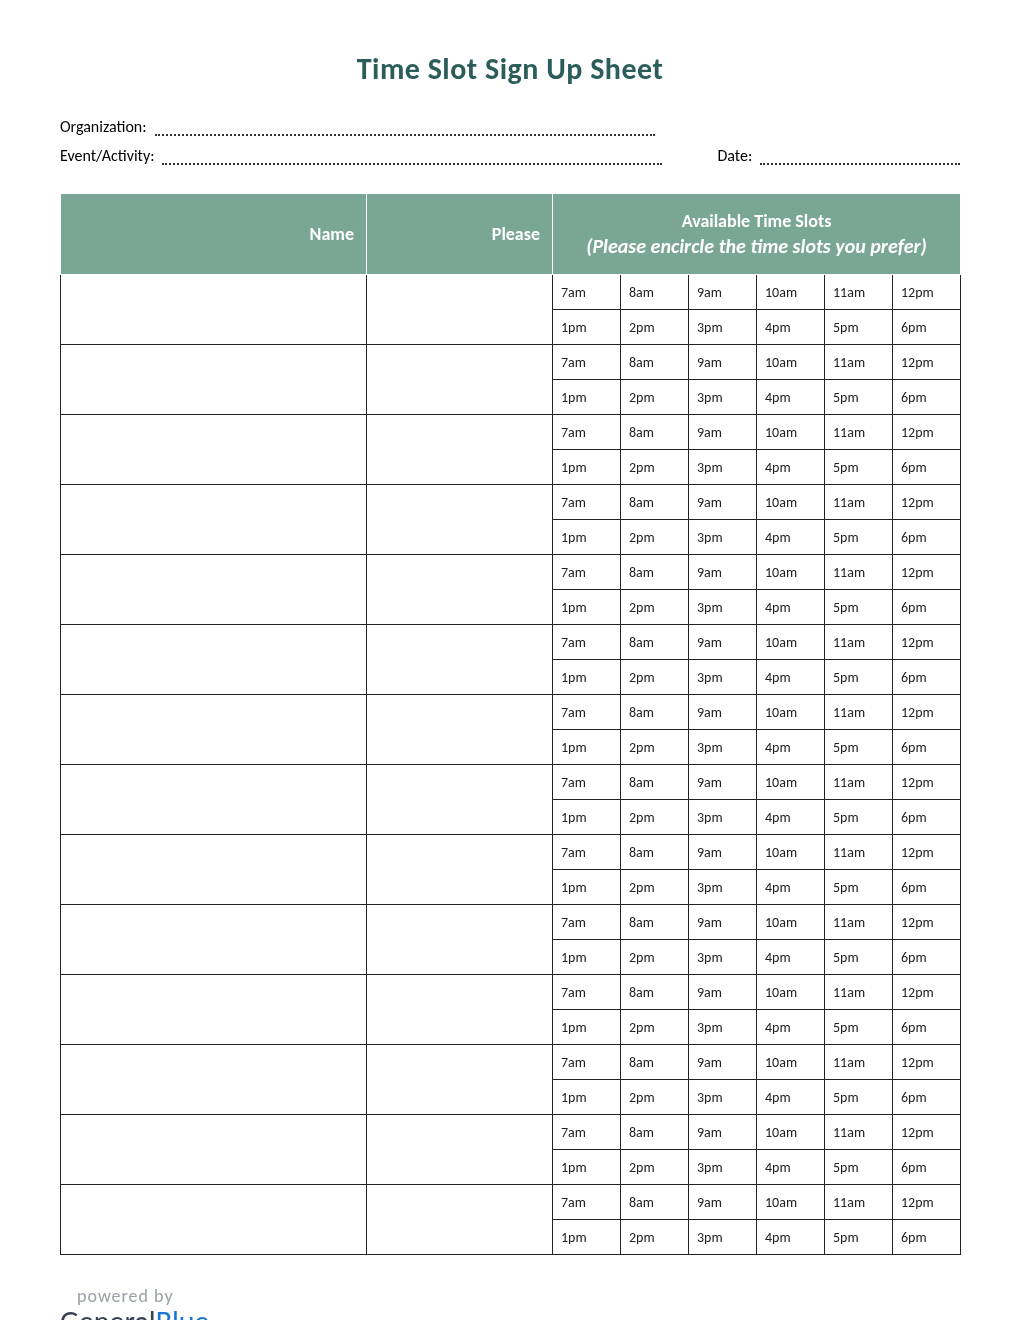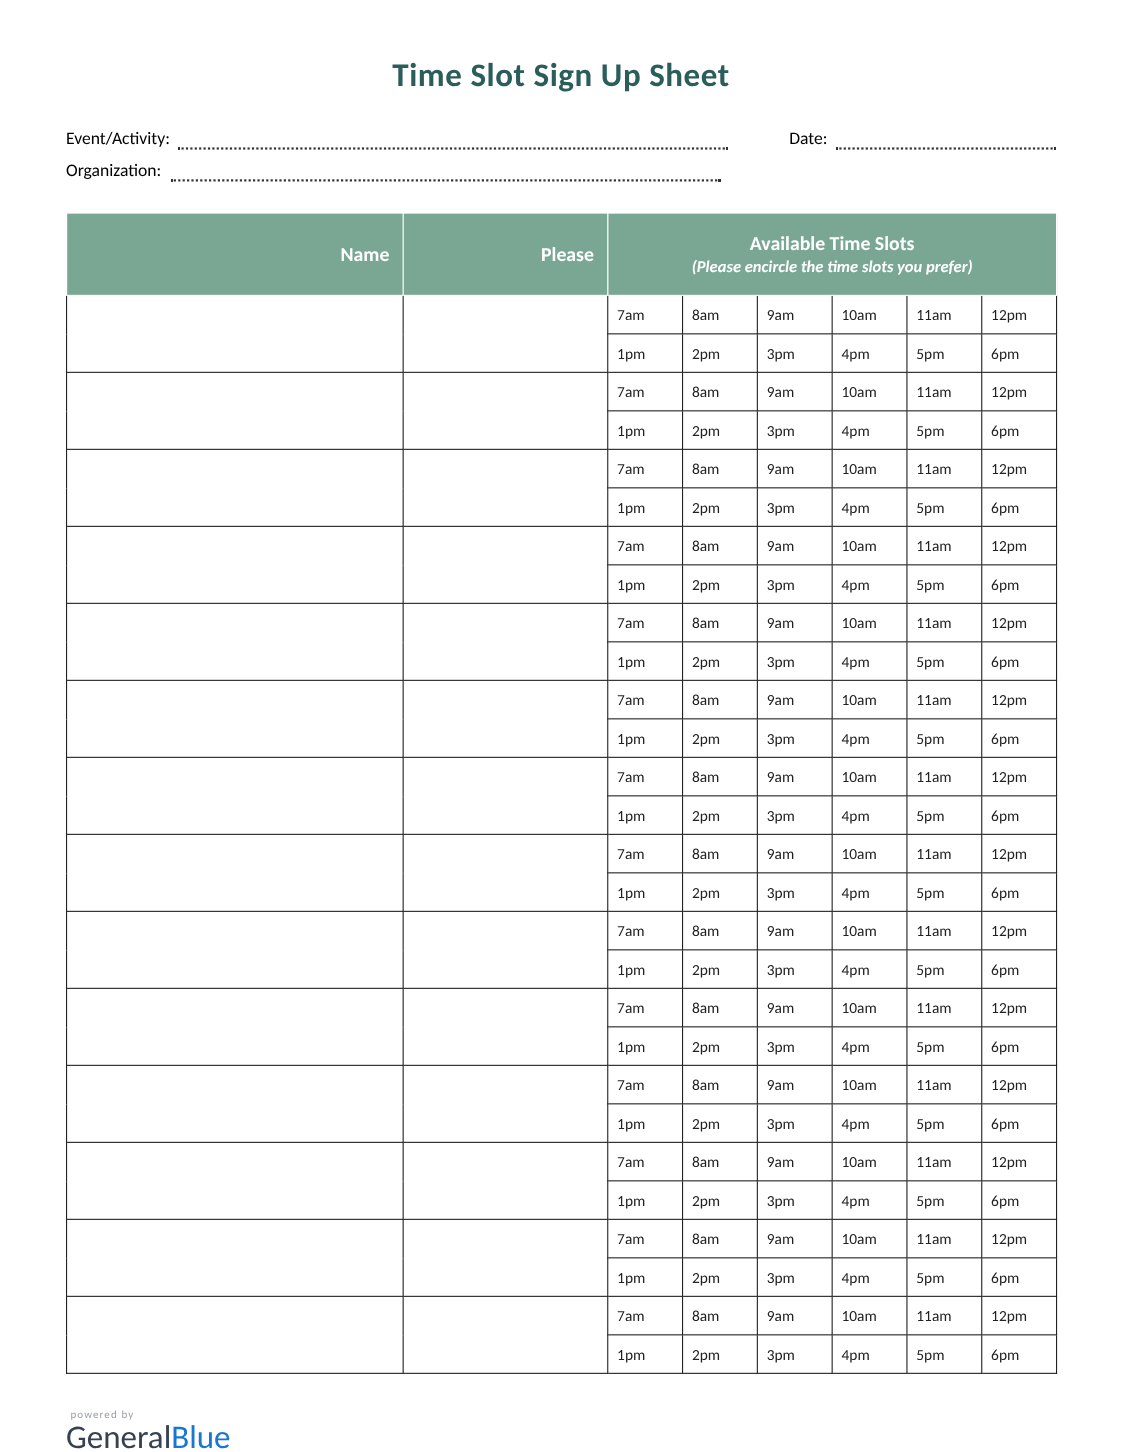--- a/index.html
+++ b/index.html
@@ -62,21 +62,21 @@
   .sheet thead th.slots-head {
     text-align: center;
     padding: 16px 6px;
   }
   .slots-head .top {
     font-size: 18px;
     font-weight: 700;
   }
   .slots-head .sub {
     font-style: italic;
-    font-size: 15px;
+    font-size: 20px;
     font-weight: 600;
     margin-top: 2px;
   }
   col.name-col { width: 306px; }
   col.phone-col { width: 186px; }
   col.slot-col { width: 68px; }
 
   .sheet tbody td {
     border: 1px solid #222;
     height: 35px;
@@ -87,24 +87,24 @@
   }
   .sheet tbody td.slot {
     text-align: left;
     padding-left: 8px;
   }
 
   .footer {
     margin-top: 30px;
   }
   .footer .pow {
-    font-size: 10px;
+    font-size: 18px;
     color: #9aa0a6;
     letter-spacing: 1px;
-    margin-left: 4px;
+    margin-left: 17px;
   }
   .footer .brand {
     font-size: 30px;
     font-weight: 400;
     line-height: 1;
   }
   .footer .brand .g {
     color: #374151;
   }
   .footer .brand .b {
@@ -112,30 +112,30 @@
   }
 </style>
 </head>
 <body>
 
 <div class="page">
 
   <h1 class="title">Time Slot Sign Up Sheet</h1>
 
   <div class="meta">
+    <div class="meta-row">
+      <span class="meta-label">Organization:</span>
+      <span class="meta-line org-line"></span>
+    </div>
     <div class="meta-row">
       <span class="meta-label">Event/Activity:</span>
       <span class="meta-line event-line"></span>
       <span class="date-gap"></span>
       <span class="meta-label">Date:</span>
       <span class="meta-line date-line"></span>
-    </div>
-    <div class="meta-row">
-      <span class="meta-label">Organization:</span>
-      <span class="meta-line org-line"></span>
     </div>
   </div>
 
   <table class="sheet">
     <colgroup>
       <col class="name-col">
         <col class="phone-col">
       <col class="slot-col">
         <col class="slot-col">
         <col class="slot-col">

